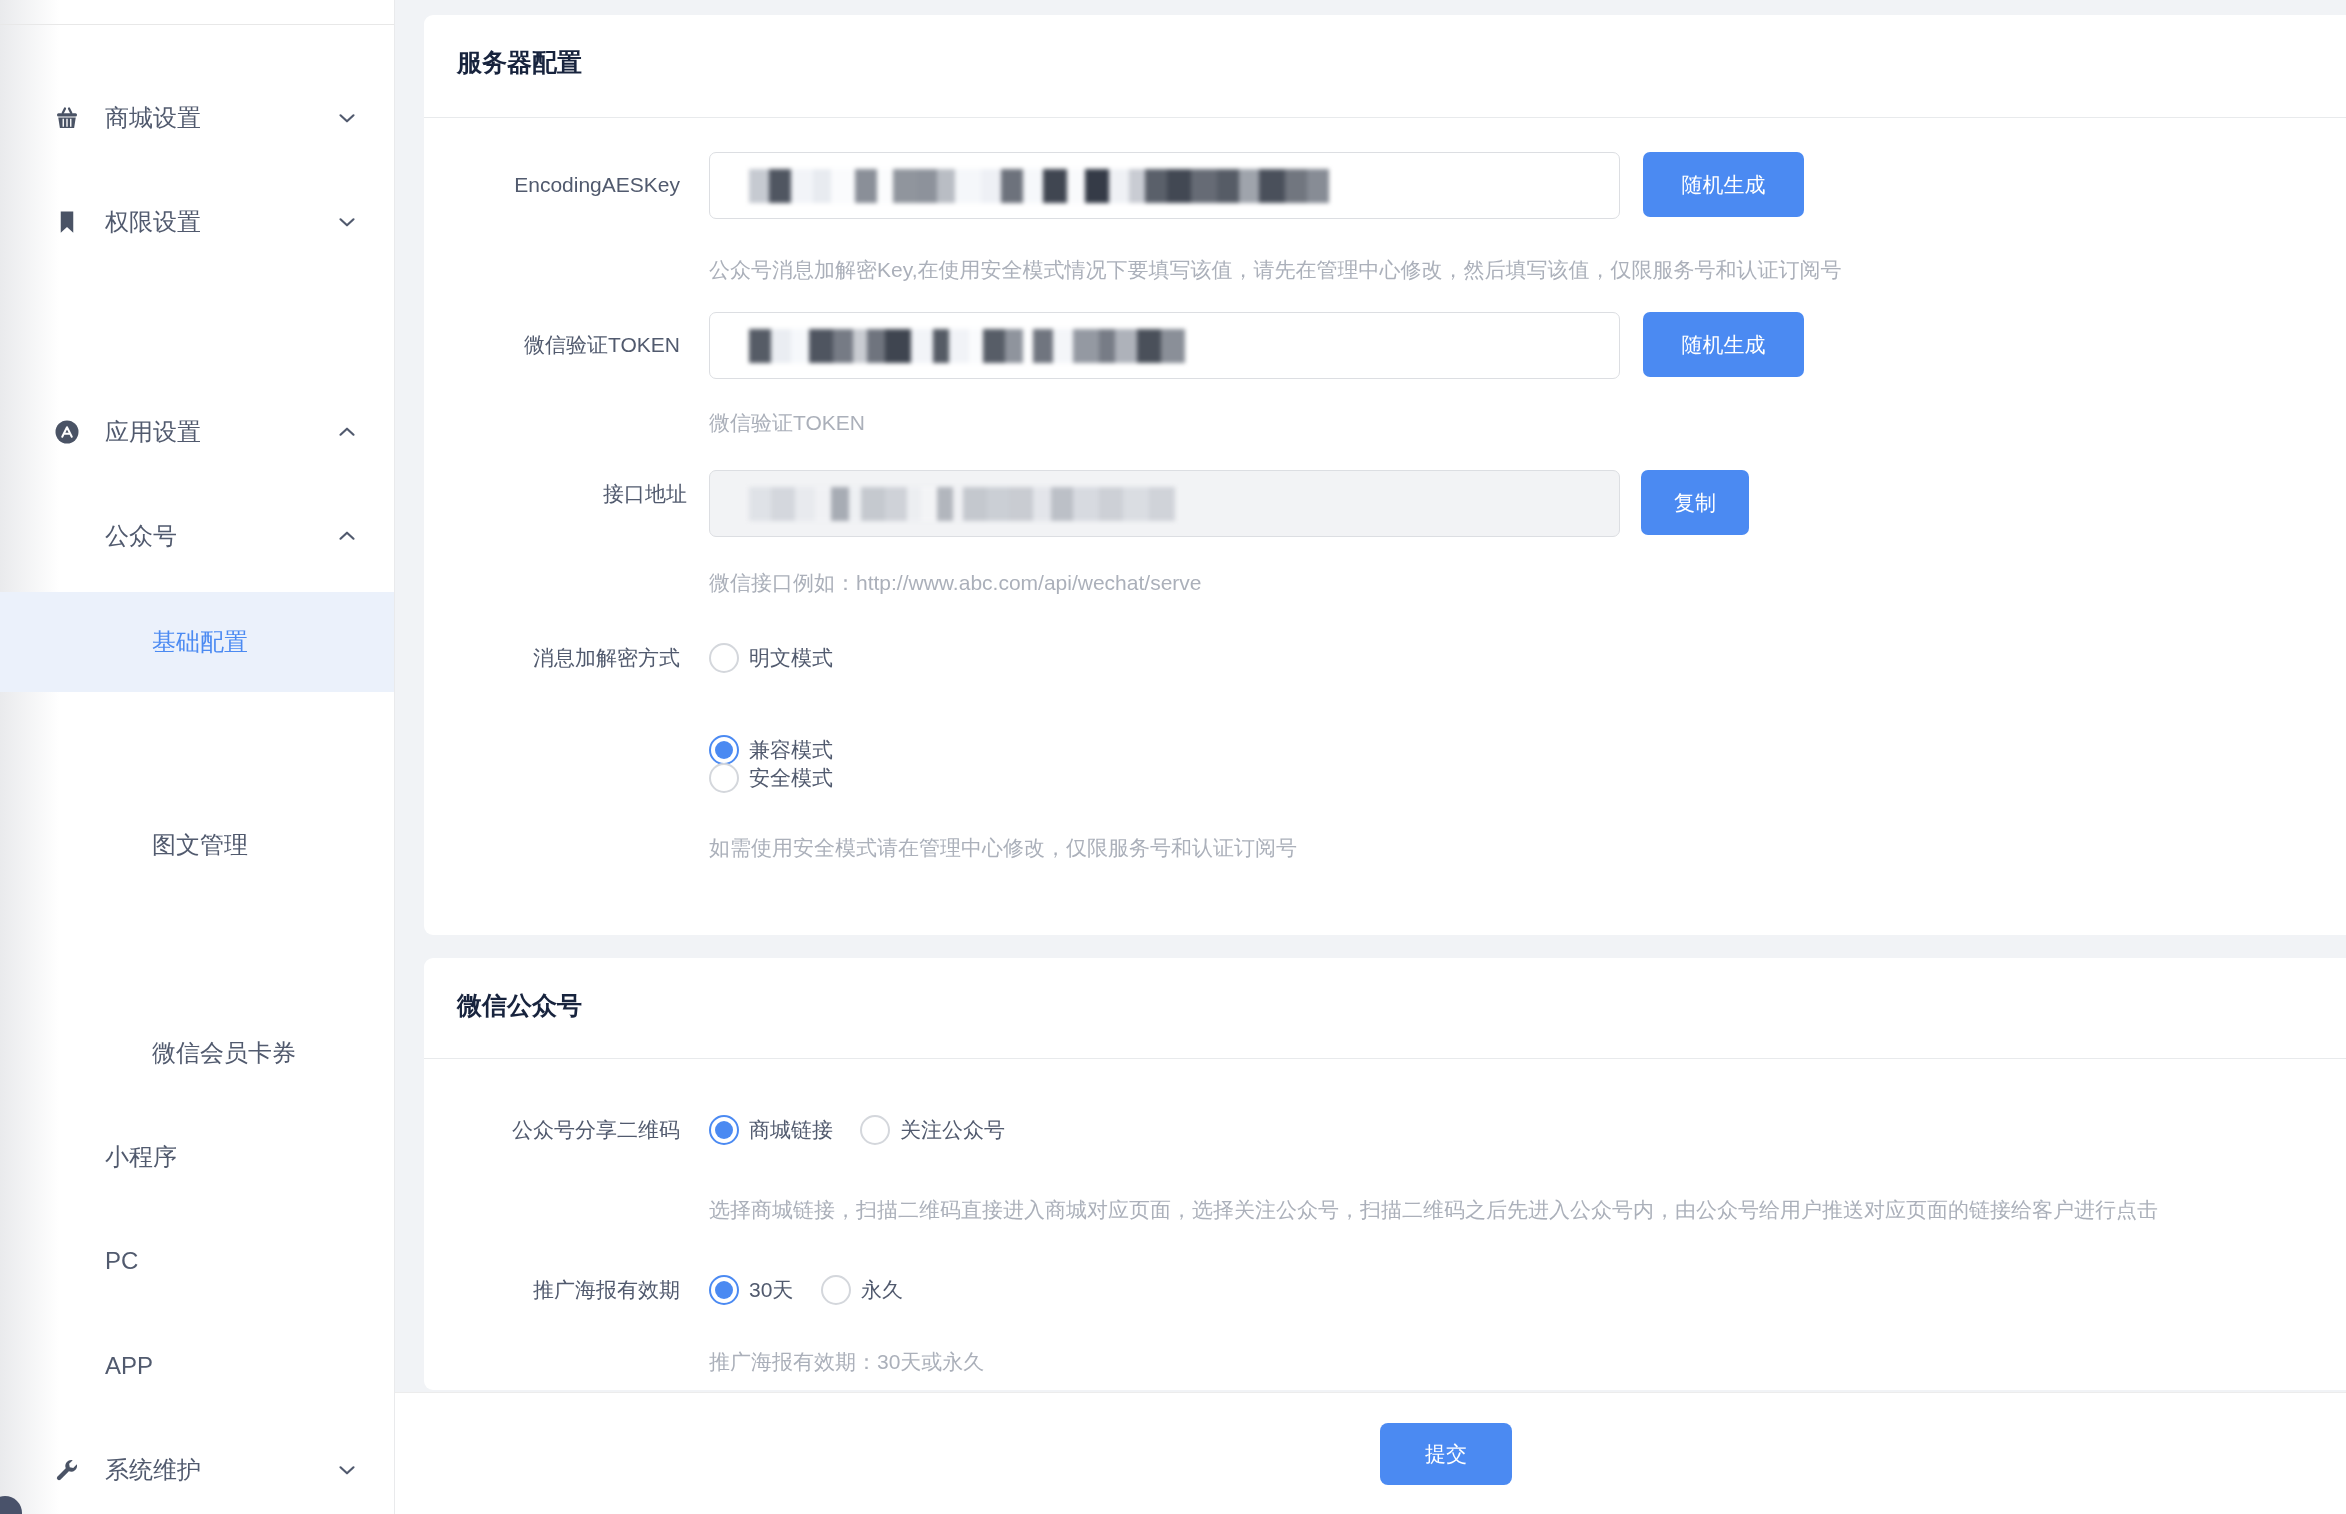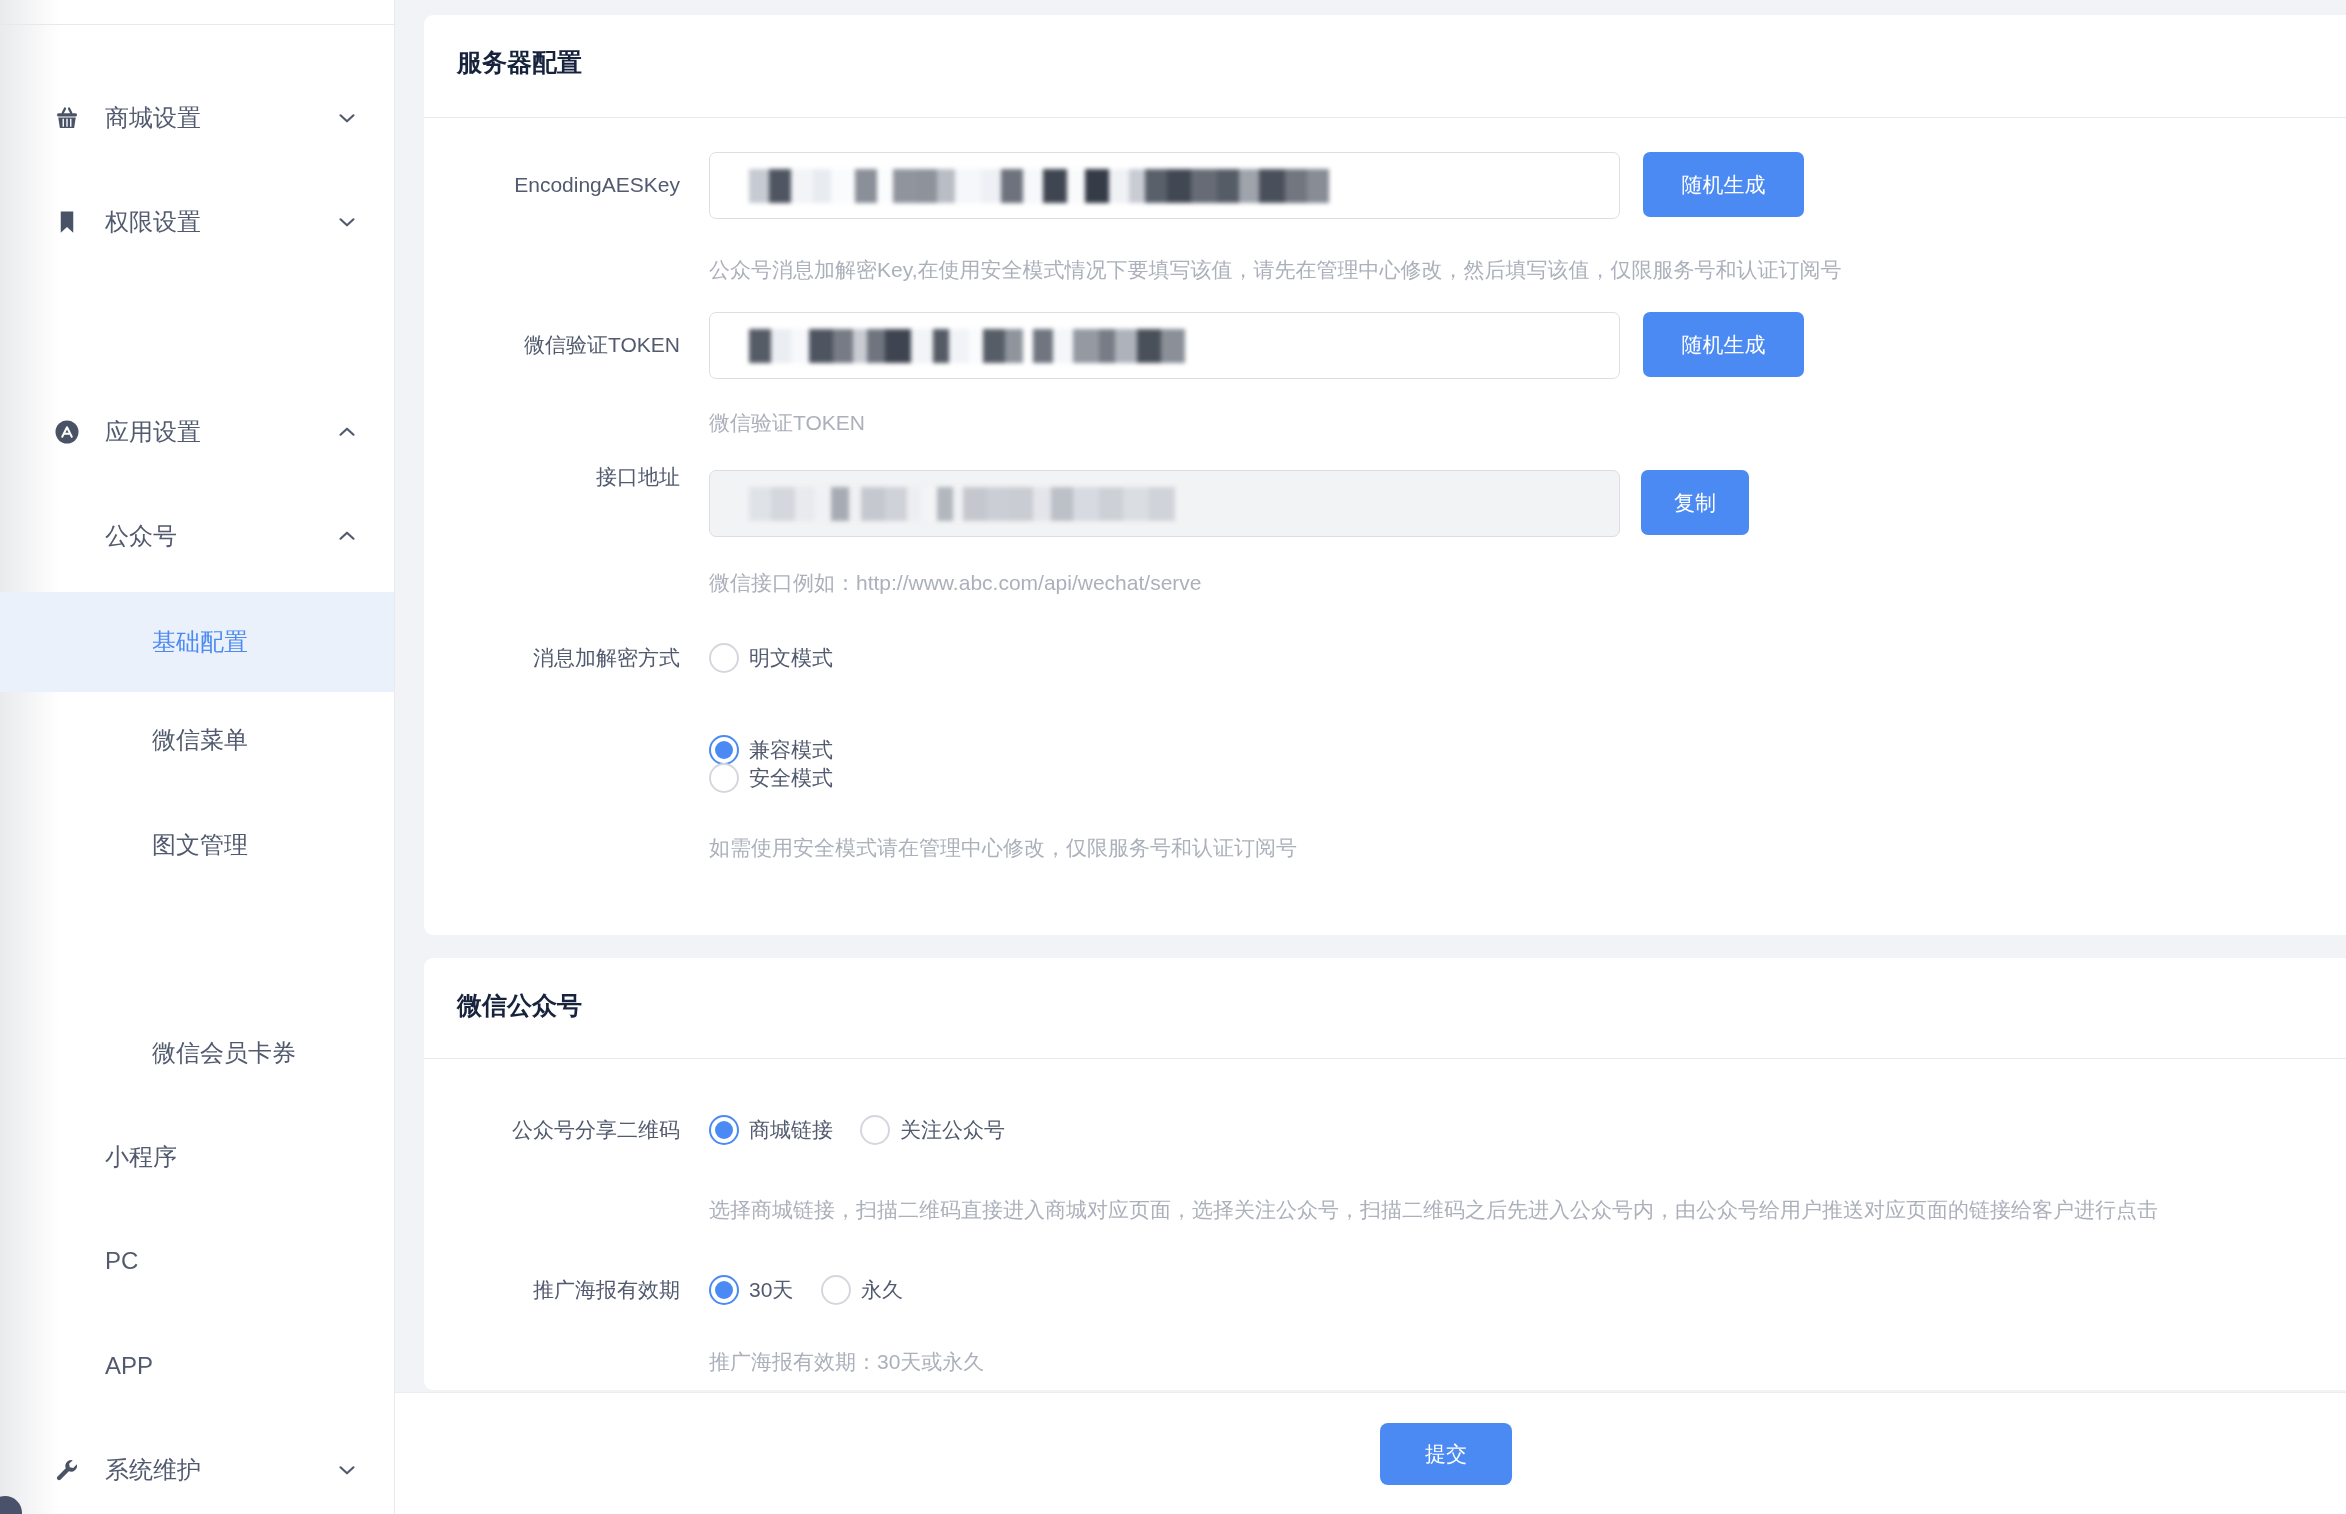--- a/index.html
+++ b/index.html
@@ -143,23 +143,20 @@
       <svg class="icon-svg" width="26" height="26" viewBox="0 0 24 24">
           <polyline points="6,14.5 12,9 18,14.5" fill="none" stroke="#515a6e" stroke-width="2" stroke-linecap="round" stroke-linejoin="round"></polyline>
         </svg>
     </span>
   </div>
 
   <div class="menu-item active" style="top:592px;">
     <span class="mi-label lvl3">基础配置</span>
   </div>
 
-  <div class="menu-item" style="top:690px;">
-    <span class="mi-label lvl3">微信菜单</span>
-  </div>
 
   <div class="menu-item" style="top:795px;">
     <span class="mi-label lvl3">图文管理</span>
   </div>
 
 
   <div class="menu-item" style="top:1003px;">
     <span class="mi-label lvl3">微信会员卡券</span>
   </div>
 
@@ -254,21 +251,21 @@
         <span style="background: rgb(148, 153, 162); width: 26px;"></span>
         <span style="background: rgb(119, 124, 134); width: 16px;"></span>
         <span style="background: rgb(174, 178, 186); width: 22px;"></span>
         <span style="background: rgb(74, 80, 90); width: 24px;"></span>
         <span style="background: rgb(138, 143, 152); width: 24px;"></span>
       </div>
   </div>
   <div class="btn" style="left:1219px;top:297px;width:161px;height:65px;">随机生成</div>
   <div class="f-help" style="top:393px;">微信验证TOKEN</div>
 
-  <div class="f-label" style="top:447px;">接口地址</div>
+  <div class="f-label" style="top:464px;padding-left:7px;">接口地址</div>
   <div class="f-input disabled" style="top:455px;">
     <div class="mosaic">
         <span style="background: rgb(223, 226, 231); width: 22px;"></span>
         <span style="background: rgb(212, 215, 221); width: 24px;"></span>
         <span style="background: rgb(232, 234, 238); width: 20px;"></span>
         <span style="background: rgb(240, 241, 244); width: 16px;"></span>
         <span style="background: rgb(167, 172, 180); width: 18px;"></span>
         <span style="background: rgb(238, 240, 243); width: 12px;"></span>
         <span style="background: rgb(197, 201, 207); width: 24px;"></span>
         <span style="background: rgb(207, 210, 216); width: 22px;"></span>

